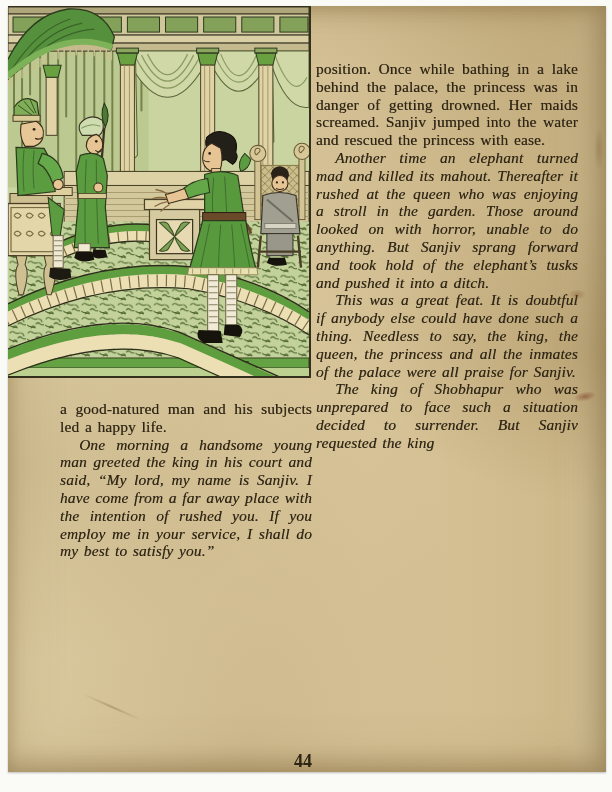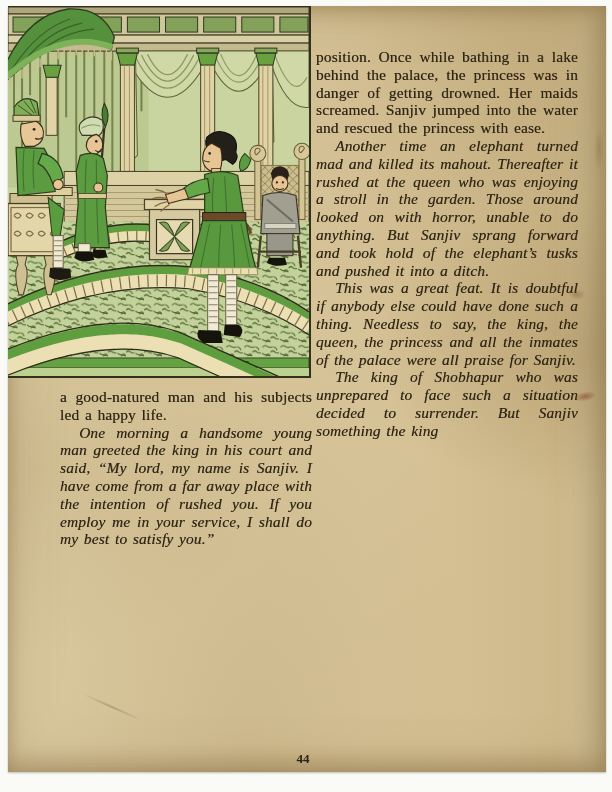--- a/index.html
+++ b/index.html
@@ -30,28 +30,29 @@
     border-right:2px solid #33301d;
     border-bottom:2px solid #33301d;
     background:#c9d4a0;
   }
   .illustration svg{display:block;width:100%;height:100%;}
   .col{
     position:absolute;
     font-size:15.3px;line-height:17.8px;color:#2d2414;
     letter-spacing:.2px;word-spacing:1.6px;
     text-shadow:.35px 0 0 rgba(45,36,20,.55);
+    margin-top:12px;
   }
   .col p{margin:0;text-align:justify;}
   .col p.indent{text-indent:1.25em;font-style:italic;}
   .col-left{left:52px;top:382px;width:252px;}
   .col-right{left:308px;top:42px;width:262px;}
   .pagenum{
     position:absolute;left:235px;top:745px;width:120px;
-    text-align:center;font-size:13px;font-weight:bold;color:#2d2414;
+    text-align:center;font-size:18px;font-weight:bold;color:#2d2414;
   }
   .stain-a{
     position:absolute;left:560px;top:283px;width:18px;height:11px;border-radius:50%;
     background:radial-gradient(ellipse,rgba(128,82,38,.40),rgba(128,82,38,0) 70%);
   }
   .stain-b{
     position:absolute;left:566px;top:386px;width:22px;height:9px;border-radius:50% 20% 50% 30%;
     background:radial-gradient(ellipse,rgba(122,58,28,.55),rgba(122,58,28,0) 75%);
     transform:rotate(-10deg);
   }
@@ -357,21 +358,21 @@
 
   <div class="col col-left">
     <p>a good-natured man and his subjects led a happy life.</p>
     <p class="indent">One morning a handsome young man greeted the king in his court and said, “My lord, my name is Sanjiv. I have come from a far away place with the intention of rushed you. If you employ me in your service, I shall do my best to satisfy you.”</p>
   </div>
 
   <div class="col col-right">
     <p>position. Once while bathing in a lake behind the palace, the princess was in danger of getting drowned. Her maids screamed. Sanjiv jumped into the water and rescued the princess with ease.</p>
     <p class="indent">Another time an elephant turned mad and killed its mahout. Thereafter it rushed at the queen who was enjoying a stroll in the garden. Those around looked on with horror, unable to do anything. But Sanjiv sprang forward and took hold of the elephant’s tusks and pushed it into a ditch.</p>
     <p class="indent">This was a great feat. It is doubtful if anybody else could have done such a thing. Needless to say, the king, the queen, the princess and all the inmates of the palace were all praise for Sanjiv.</p>
-    <p class="indent">The king of Shobhapur who was unprepared to face such a situation decided to surrender. But Sanjiv something the king</p>
+    <p class="indent">The king of Shobhapur who was unprepared to face such a situation decided to surrender. But Sanjiv requested the king</p>
   </div>
 
   <div class="pagenum">44</div>
 
   <div class="stain-a"></div>
   <div class="stain-b"></div>
   <div class="stain-c"></div>
   <div class="stain-d"></div>
 </div>
 

